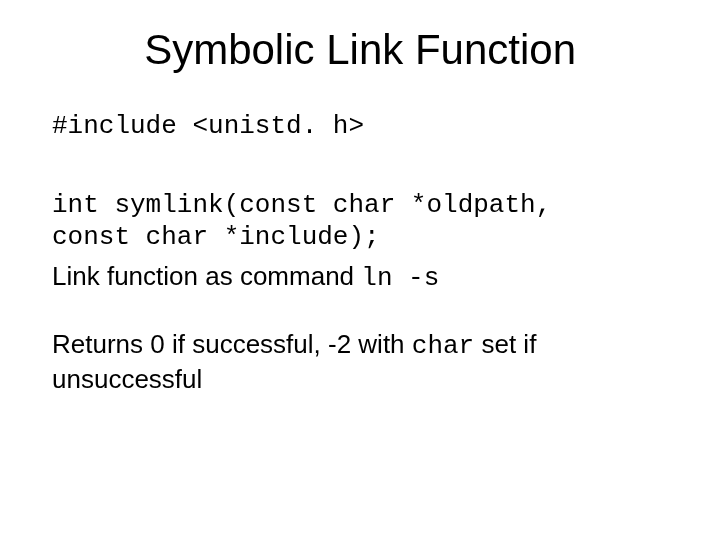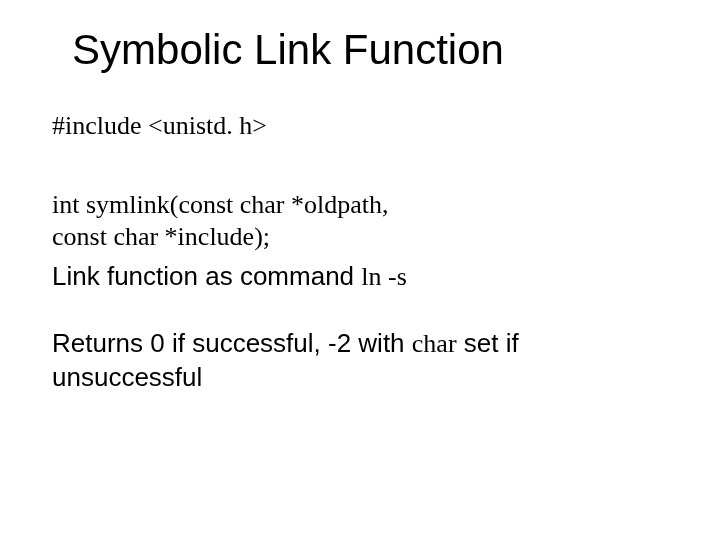--- a/index.html
+++ b/index.html
@@ -15,35 +15,35 @@
     width: 720px;
     height: 540px;
     position: relative;
     box-sizing: border-box;
   }
   .title {
     position: absolute;
     top: 26px;
     left: 0;
     width: 576px;
-    text-align: center;
+    text-align: right;
     font-size: 42px;
     font-weight: 400;
     letter-spacing: 0px;
   }
   .body {
     position: absolute;
     top: 110px;
     left: 52px;
     width: 620px;
     font-size: 26px;
     line-height: 1.25;
   }
   .mono {
-    font-family: Liberation Serif, serif;
+    font-family: Liberation Mono, monospace;
   }
   .para {
     margin: 0 0 0 0;
   }
   .gap-large { height: 40px; }
   .gap-small { height: 6px; }
   .gap-med { height: 34px; }
 </style>
 </head>
 <body>

